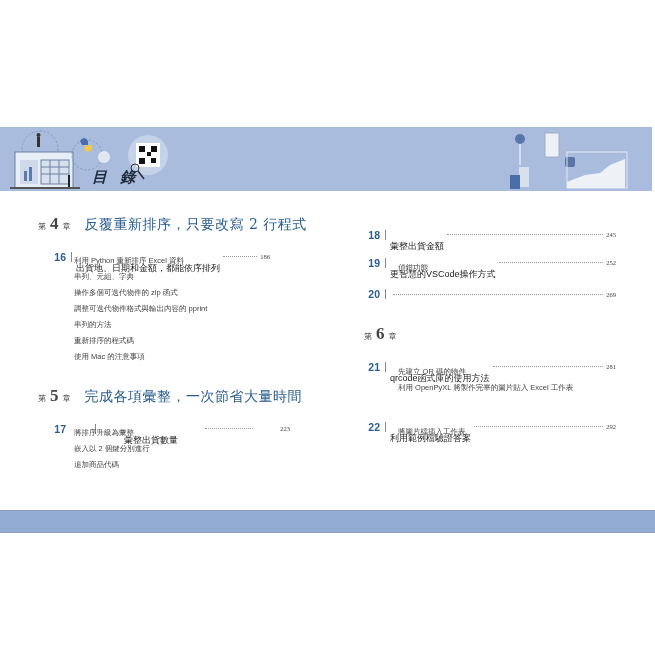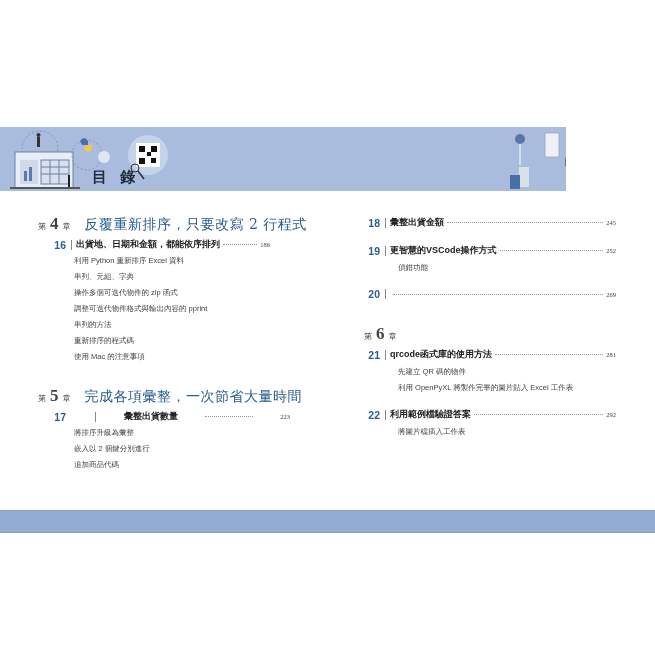--- a/index.html
+++ b/index.html
@@ -1,31 +1,31 @@
 <!DOCTYPE html>
 <html><head>
 <meta charset="utf-8">
 <style>
   html, body { margin:0; padding:0; background:#ffffff; }
   body { width:655px; height:655px; position:relative; overflow:hidden;
          font-family:"Liberation Sans", "DejaVu Sans", sans-serif; color:#333; }
-  .banner { position:absolute; left:0; top:127px; width:566px; height:64px; background:#aabcdd; overflow:hidden; }
+  .banner { position:absolute; left:0; top:127px; width:652px; height:64px; background:#aabcdd; overflow:hidden;font-style:italic; }
   .banner-title { position:absolute; left:92px; top:41px; font-size:15px; font-weight:bold; color:#1f2a3a; letter-spacing:4px;
                   font-family:"DejaVu Sans", sans-serif; }
   .bottom-band { position:absolute; left:0; top:510px; width:655px; height:21px; background:#92acd4;
                  border-top:1px solid #8ea0b8; border-bottom:1px solid #8ea0b8; }
   .chapter { position:absolute; display:flex; align-items:baseline; white-space:nowrap; }
   .ch-pre, .ch-post { font-size:8px; color:#333; font-family:"DejaVu Serif", serif; }
   .ch-num { font-size:17px; font-weight:bold; color:#444; margin:0 4px; font-family:"Liberation Serif", serif; }
   .ch-title { font-size:14px; color:#2a5d8f; margin-left:14px; font-family:"DejaVu Serif", serif; letter-spacing:0.5px; }
 
   .sec { position:absolute; display:flex; align-items:center; white-space:nowrap; }
   .sec-num { font-size:10.5px; font-weight:bold; color:#2a5d8f; width:18px; text-align:right; }
   .sec-bar { width:1px; height:10px; background:#888; margin:0 4px 0 5px; }
-  .sec-title { font-size:9px; color:#222; font-weight:bold; }
+  .sec-title { font-size:9px; color:#222; font-weight:normal;margin-top:24px; }
   .sec-dots { flex:1; border-bottom:1px dotted #999; margin:0 3px; height:0; align-self:center; }
   .sec-page { font-size:6.5px; color:#444; font-family:"Liberation Serif", serif; }
 
   .sub { position:absolute; font-size:7.5px; color:#444; white-space:nowrap; }
 </style>
 </head>
 <body>
 
 <div class="banner">
   <svg width="200" height="64" style="position:absolute;left:0;top:0">

